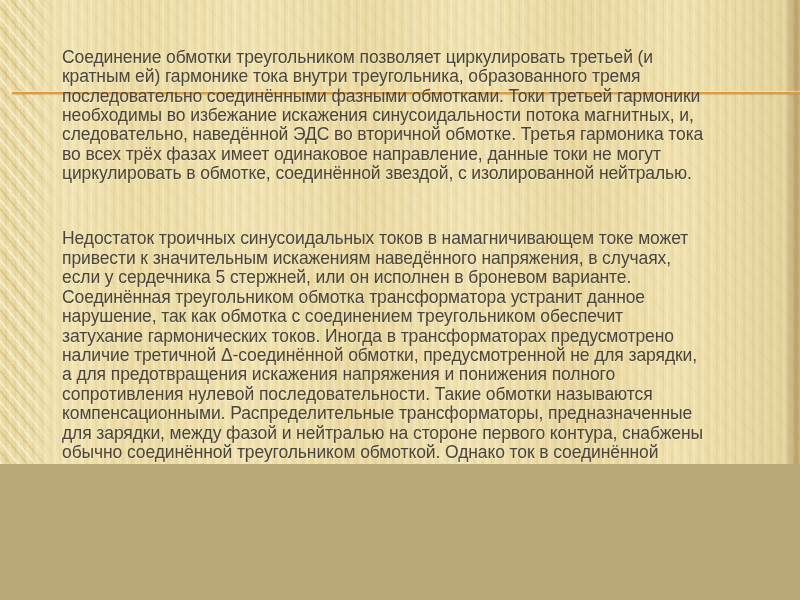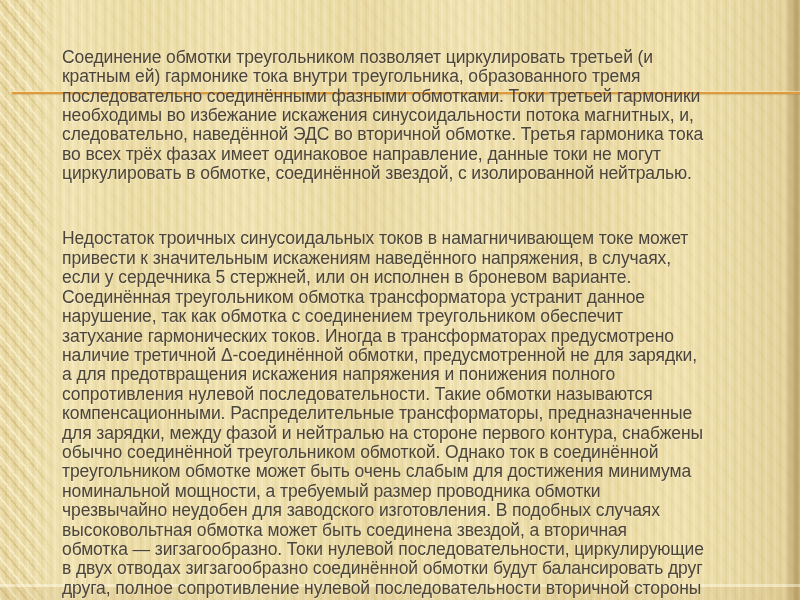--- a/index.html
+++ b/index.html
@@ -3,21 +3,21 @@
 <meta charset="utf-8">
 <style>
   html, body {
     margin: 0;
     padding: 0;
     background: #b9a978;
   }
   .slide {
     position: relative;
     width: 800px;
-    height: 600px;
+    height: 464px;
     overflow: hidden;
     background-color: #EEDFA9;
     background-image:
       linear-gradient(90deg,
         rgba(210,180,115,0.14) 0%,
         rgba(255,250,225,0.14) 9%,
         rgba(210,180,115,0.08) 17%,
         rgba(255,250,228,0.12) 31%,
         rgba(202,172,105,0.10) 46%,
         rgba(255,250,230,0.14) 58%,

